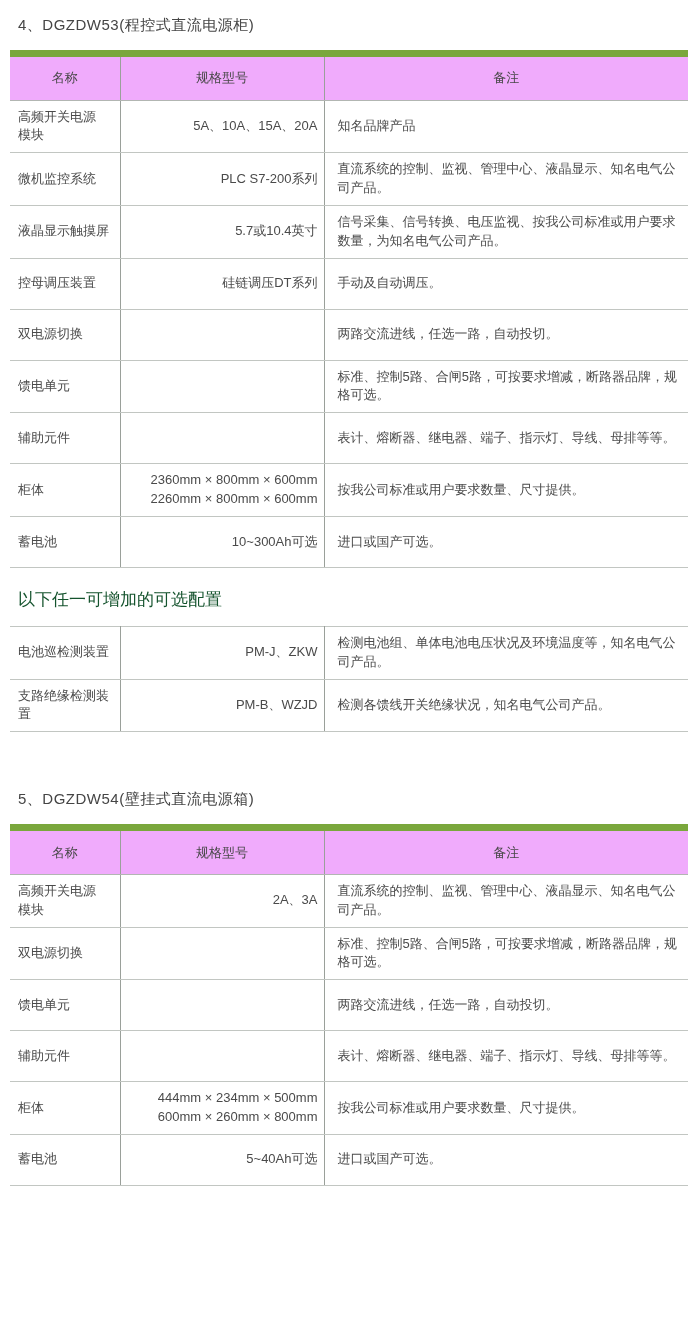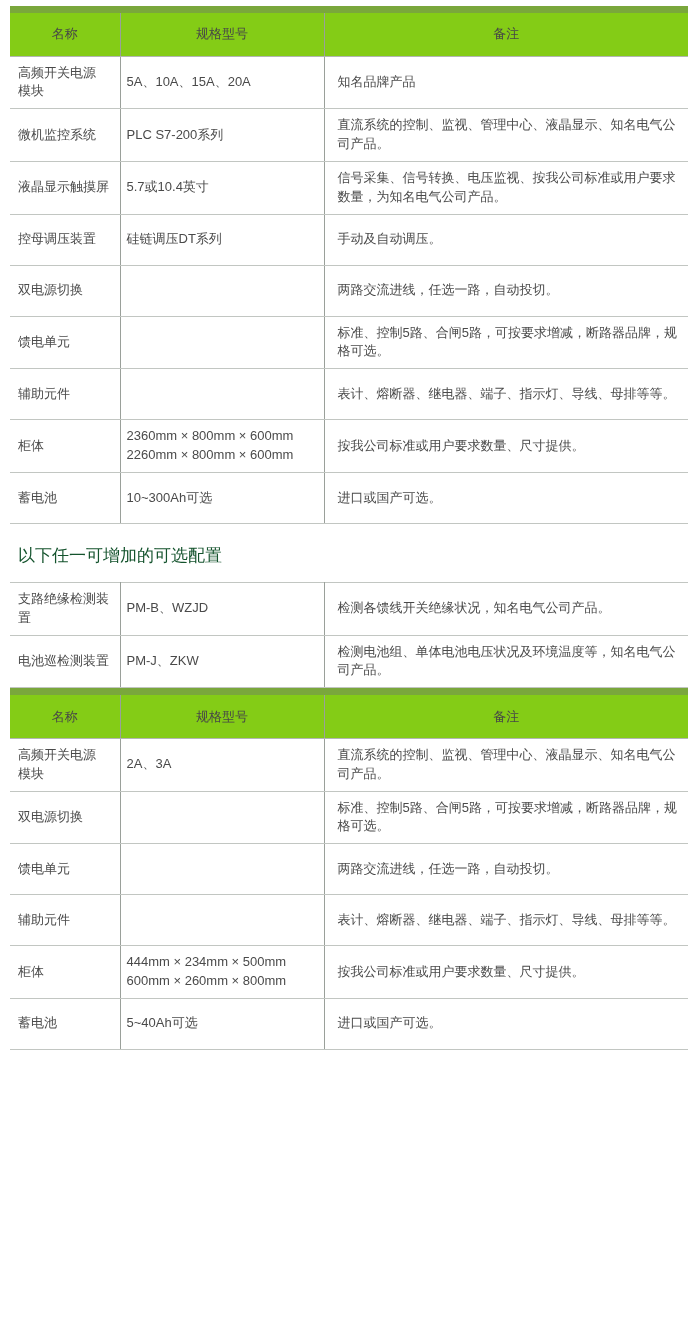--- a/index.html
+++ b/index.html
@@ -33,21 +33,21 @@
     width: 100%;
   }
   table.spec-table {
     width: 100%;
     border-collapse: collapse;
     table-layout: fixed;
   }
   table.spec-table col.c1 { width: 110px; }
   table.spec-table col.c2 { width: 204px; }
   .spec-table th {
-    background: #84cc16;
+    background: #f0abfc;
     height: 43px;
     font-weight: normal;
     font-size: 13px;
     color: #474747;
     border-bottom: 1px solid #b2b6b2;
     text-align: center;
   }
   .spec-table td {
     font-size: 13px;
     line-height: 1.45;
@@ -61,21 +61,21 @@
   .spec-table td:nth-child(1),
   .spec-table td:nth-child(2) {
     border-right: 1px solid #9aa09a;
   }
   td.cell-name {
     padding-left: 8px;
     white-space: pre-line;
     margin-top: 44px;
   }
   td.cell-spec {
-    text-align: left;
+    text-align: right;
     white-space: pre-line;
   }
   td.cell-remark {
     padding-left: 13px;
     padding-right: 4px;
   }
   table.optional-table {
     border-top: 1px solid #c2c6c2;
   }
   .optional-note {
@@ -83,20 +83,21 @@
     color: #14532d;
     margin: 20px 0 15px 8px;
   }
 </style>
 </head>
 <body>
 
 <div class="page">
 
   <div class="section section-1">
+    <h2 class="section-title">4、DGZDW53(程控式直流电源柜)</h2>
 
     <div class="accent-bar"></div>
 
     <table class="spec-table">
       <colgroup>
           <col class="c1">
           <col class="c2">
           <col class="c3">
         </colgroup>
       <thead>
@@ -160,34 +161,35 @@
     <p class="optional-note">以下任一可增加的可选配置</p>
 
     <table class="spec-table optional-table">
       <colgroup>
           <col class="c1">
           <col class="c2">
           <col class="c3">
         </colgroup>
       <tbody>
         <tr>
+          <td class="cell-name">电池巡检测装置</td>
+          <td class="cell-spec">PM-J、ZKW</td>
+          <td class="cell-remark">检测电池组、单体电池电压状况及环境温度等，知名电气公司产品。</td>
+        </tr>
+        <tr>
           <td class="cell-name">支路绝缘检测装置</td>
           <td class="cell-spec">PM-B、WZJD</td>
           <td class="cell-remark">检测各馈线开关绝缘状况，知名电气公司产品。</td>
         </tr>
-        <tr>
-          <td class="cell-name">电池巡检测装置</td>
-          <td class="cell-spec">PM-J、ZKW</td>
-          <td class="cell-remark">检测电池组、单体电池电压状况及环境温度等，知名电气公司产品。</td>
-        </tr>
       </tbody>
     </table>
   </div>
 
   <div class="section section-2">
+    <h2 class="section-title">5、DGZDW54(壁挂式直流电源箱)</h2>
 
     <div class="accent-bar"></div>
 
     <table class="spec-table">
       <colgroup>
           <col class="c1">
           <col class="c2">
           <col class="c3">
         </colgroup>
       <thead>

